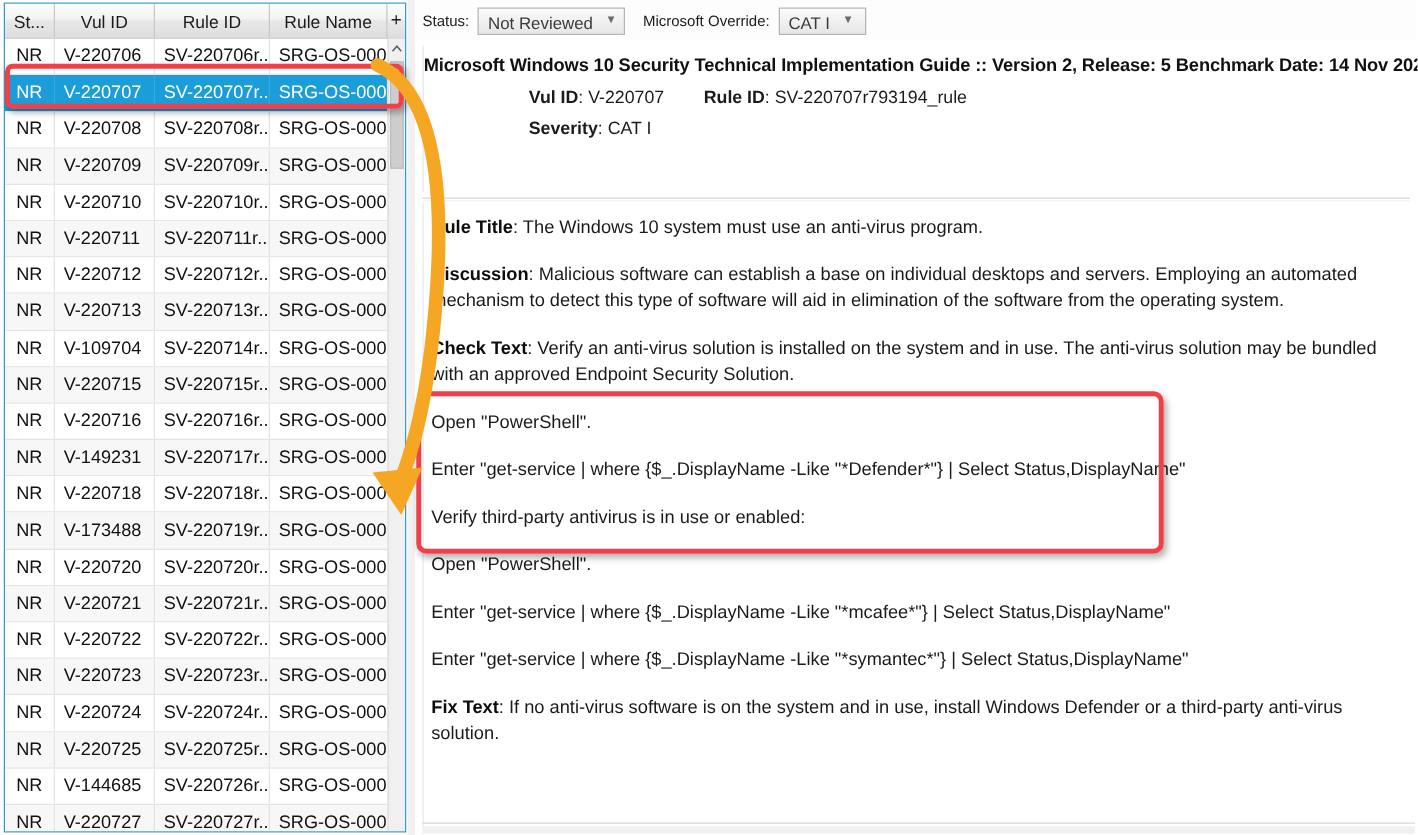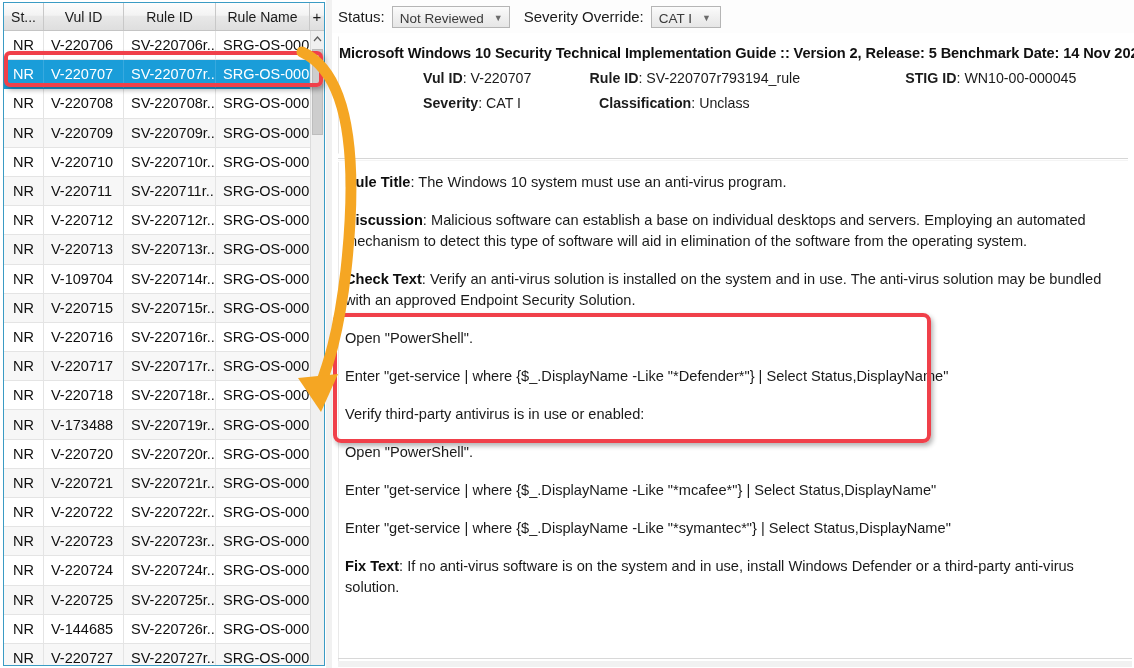--- a/index.html
+++ b/index.html
@@ -143,31 +143,31 @@
     left: 0; top: 0;
     width: 802px; height: 34px;
     background: #fdfdfd;
     display: flex;
     align-items: center;
     padding-left: 6px;
     box-sizing: border-box;
     border-bottom: 1px solid #ffffff;
   }
   .tb-label {
-    font-size: 15px;
+    font-size: 12px;
     color: #1b1b1b;
     margin-right: 7px;
   }
   .combo {
     height: 22px;
     background: linear-gradient(to bottom, #fbfbfb 0%, #f0f0f0 50%, #e6e6e6 100%);
     border: 1px solid #b5b5b5;
     box-sizing: border-box;
     display: flex;
-    align-items: center;
+    align-items: flex-start;
     font-size: 13.5px;
     color: #3a3a3a;
     padding: 4px 4px 0 7px;
     margin-right: 14px;
     white-space: nowrap;
   }
   .combo .caret {
     margin-left: 10px;
     margin-right: 3px;
     color: #6b6b6b;
@@ -197,21 +197,20 @@
     letter-spacing: -0.1px;
     white-space: nowrap;
   }
   .info-row {
     display: flex;
     font-size: 14.2px;
     color: #1b1b1b;
     margin-top: 9px;
     padding-left: 84px;
     white-space: nowrap;
-    gap: 36px;
   }
   .info-row .fld { margin-right: 0; }
   .info-row b { font-weight: bold; }
   .fld-vul   { width: 140px; }
   .fld-rule  { width: 300px; }
   .fld-stig  { width: 240px; }
   .fld-sev   { width: 140px; }
   .fld-class { width: 300px; }
   .fld-legacy{ width: 240px; }
 
@@ -367,21 +366,21 @@
             <div class="gcell gc-name">SRG-OS-000...</div>
           </div>
           <div class="grow">
             <div class="gcell gc-st">NR</div>
             <div class="gcell gc-vul">V-220716</div>
             <div class="gcell gc-rule">SV-220716r...</div>
             <div class="gcell gc-name">SRG-OS-000...</div>
           </div>
           <div class="grow alt">
             <div class="gcell gc-st">NR</div>
-            <div class="gcell gc-vul">V-220717</div>
+            <div class="gcell gc-vul">V-149231</div>
             <div class="gcell gc-rule">SV-220717r...</div>
             <div class="gcell gc-name">SRG-OS-000...</div>
           </div>
           <div class="grow">
             <div class="gcell gc-st">NR</div>
             <div class="gcell gc-vul">V-220718</div>
             <div class="gcell gc-rule">SV-220718r...</div>
             <div class="gcell gc-name">SRG-OS-000...</div>
           </div>
           <div class="grow alt">
@@ -455,39 +454,37 @@
   <div id="splitter"></div>
 
   <div id="right-pane">
 
     <div id="toolbar">
       <span class="tb-label">Status:</span>
       <div class="combo" id="combo-status">
         <span>Not Reviewed</span>
         <span class="caret">▼</span>
       </div>
-      <span class="tb-label">Severity Override:</span>
+      <span class="tb-label">Microsoft Override:</span>
       <div class="combo" id="combo-severity">
         <span>CAT I</span>
         <span class="caret">▼</span>
       </div>
     </div>
 
     <div id="info-block">
       <div id="stig-title">Microsoft Windows 10 Security Technical Implementation Guide :: Version 2, Release: 5 Benchmark Date: 14 Nov 2022</div>
 
       <div class="info-row">
         <span class="fld fld-vul"><b>Vul ID</b>: <span>V-220707</span></span>
         <span class="fld fld-rule"><b>Rule ID</b>: <span>SV-220707r793194_rule</span></span>
-        <span class="fld fld-stig"><b>STIG ID</b>: <span>WN10-00-000045</span></span>
       </div>
 
       <div class="info-row">
         <span class="fld fld-sev"><b>Severity</b>: <span>CAT I</span></span>
-        <span class="fld fld-class"><b>Classification</b>: <span>Unclass</span></span>
       </div>
     </div>
 
     <div id="info-divider"></div>
     <div id="info-divider2"></div>
 
     <div id="content">
       <p class="ptxt"><b>Rule Title</b>: <span>The Windows 10 system must use an anti-virus program.</span></p>
       <p class="ptxt"><b>Discussion</b>: <span>Malicious software can establish a base on individual desktops and servers. Employing an automated mechanism to detect this type of software will aid in elimination of the software from the operating system.</span></p>
       <p class="ptxt"><b>Check Text</b>: <span>Verify an anti-virus solution is installed on the system and in use. The anti-virus solution may be bundled with an approved Endpoint Security Solution.</span></p>

